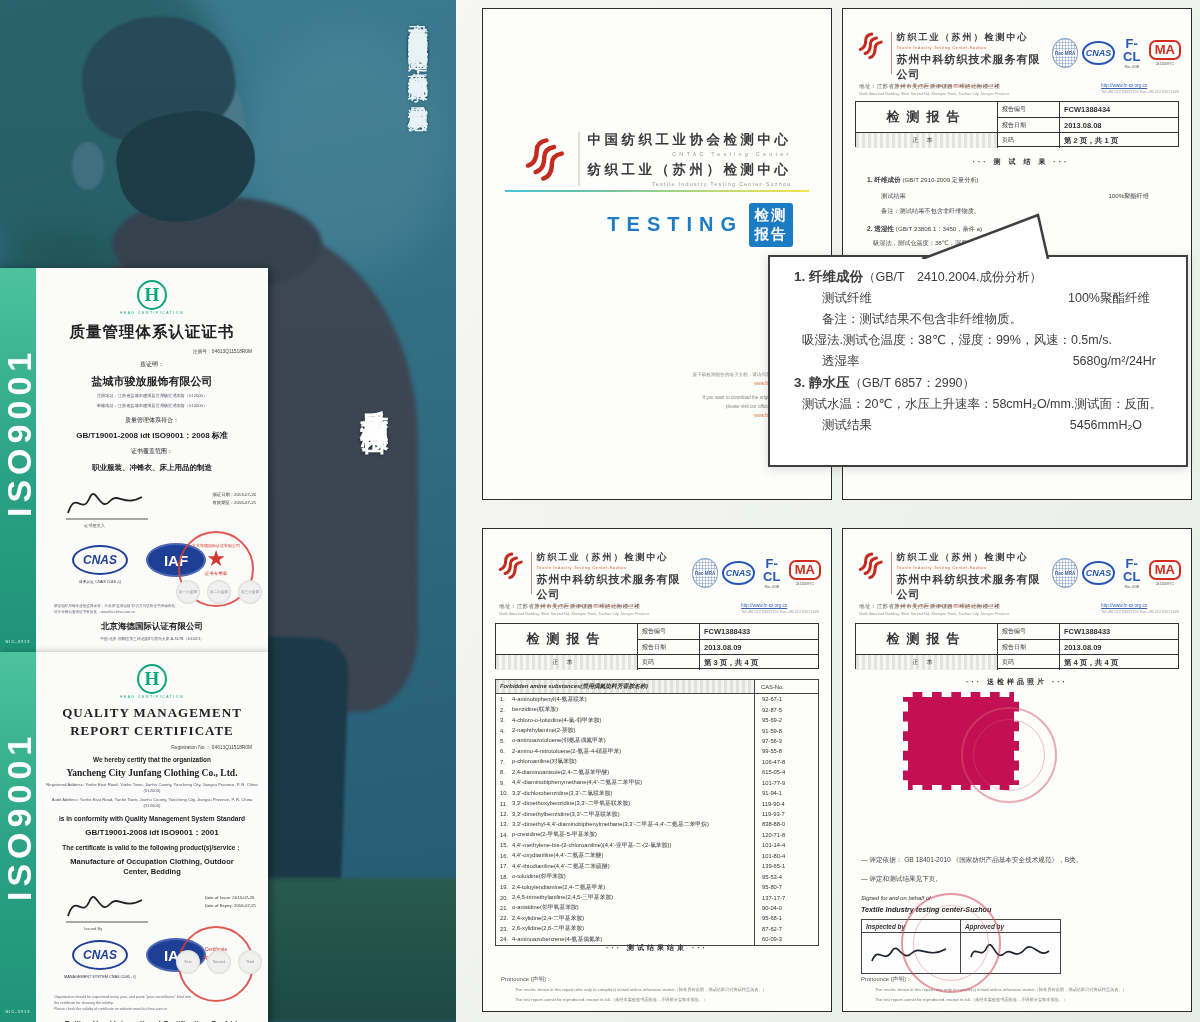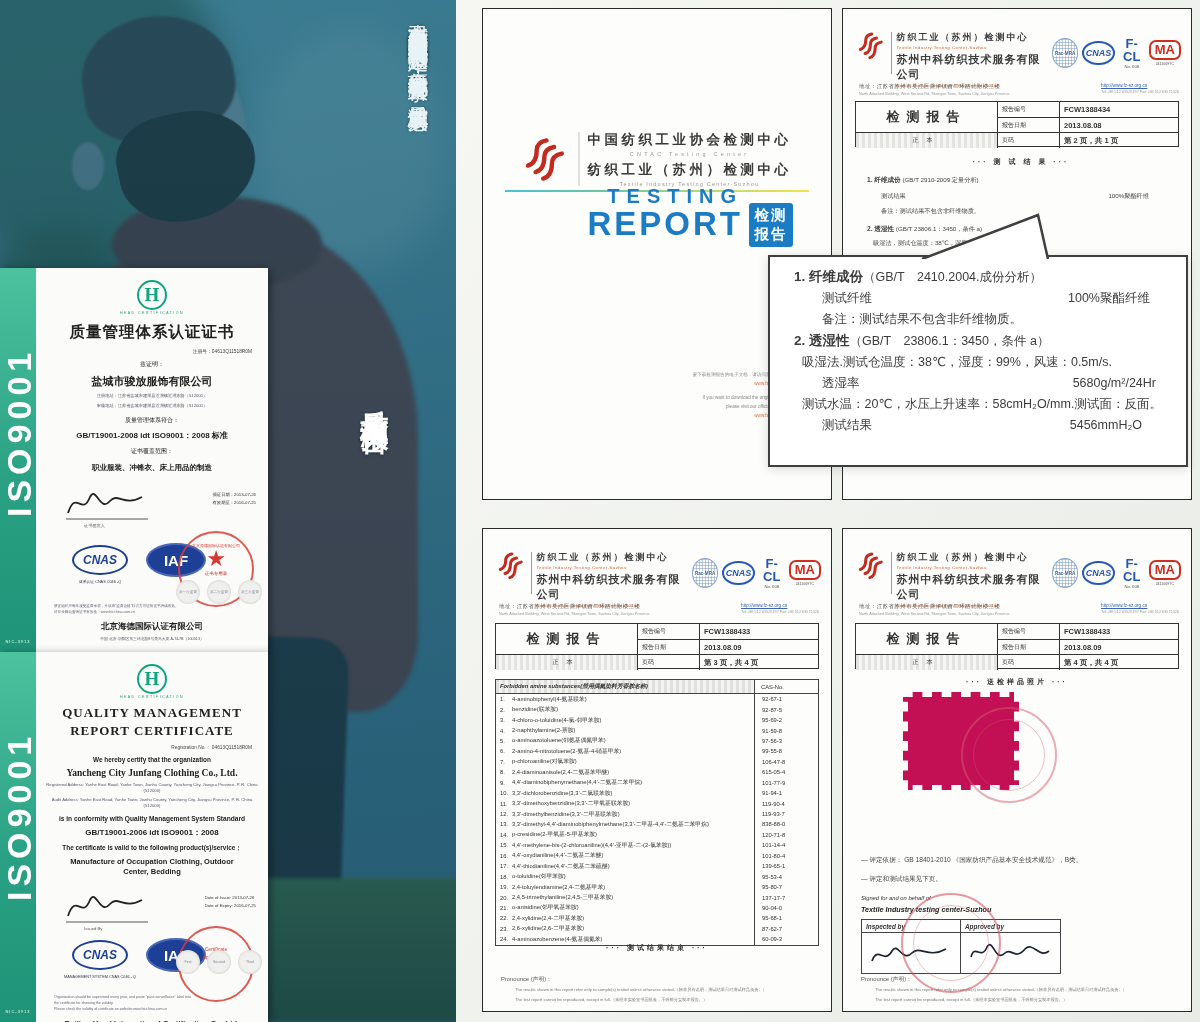--- a/index.html
+++ b/index.html
@@ -92,28 +92,28 @@
   
   .doc{position:absolute;background:#fdfdfc;border:1.5px solid #2b2b2b;z-index:2;}
   #doc1{left:482px;top:8px;width:350px;height:492px;}
   #doc2{left:842px;top:8px;width:350px;height:492px;}
   #doc3{left:482px;top:528px;width:350px;height:484px;}
   #doc4{left:842px;top:528px;width:350px;height:484px;}
 
   
   .d1head{position:absolute;top:122px;left:50%;transform:translateX(-50%);display:flex;align-items:center;gap:8px;width:max-content;}
   .d1rule{width:1px;height:54px;background:#c9c2bb;}
-  .d1t{text-align:center;}
+  .d1t{text-align:right;}
   .d1-cn{font-size:13.5px;font-weight:700;letter-spacing:3.5px;color:#3a3a3a;}
   .d1-en{font-size:5.5px;letter-spacing:3.2px;color:#999;margin-top:2px;}
   .d1-cn2{margin-top:4px;}
   .d1-en2{letter-spacing:1.2px;}
   .d1line{position:absolute;top:181px;left:22px;right:22px;height:2px;
     background:linear-gradient(90deg,#45c3d6,#6fc3a0,#b8d97a,#f4e24b);}
-  .d1rep{position:absolute;top:176px;right:88px;text-align:right;color:#1b7cc4;}
+  .d1rep{position:absolute;top:204px;right:88px;text-align:right;color:#1b7cc4;}
   .d1-testing{font-size:20px;font-weight:800;letter-spacing:7px;}
   .d1-report{font-size:33px;font-weight:800;letter-spacing:3px;margin-top:-3px;}
   .d1badge{position:absolute;top:194px;right:38px;width:44px;height:44px;background:#1b7cc4;border-radius:3px;
     color:#fff;font-size:14.5px;font-weight:700;line-height:1.3;letter-spacing:2px;
     display:flex;flex-direction:column;align-items:center;justify-content:center;}
   .d1foot{position:absolute;top:362px;right:42px;text-align:right;font-size:4.6px;color:#888;line-height:1.9;}
   .d1foot .lnk{color:#e0713c;}
   .d1foot .gap{height:6px;}
 
   
@@ -302,21 +302,21 @@
       <div class="hlogo">H</div>
       <div class="hlogo-sub">HEAD CERTIFICATION</div>
       <div class="ct-title-en">QUALITY MANAGEMENT</div>
       <div class="ct-title-en" style="margin-top:2px">REPORT CERTIFICATE</div>
       <div class="ct-reg">Registration No.： 04613Q11518R0M</div>
       <div class="ct-line" style="font-weight:700;font-size:6.4px">We hereby certify that the organization</div>
       <div class="ct-co-en">Yancheng City Junfang Clothing Co., Ltd.</div>
       <div class="ct-addr">Registered Address: Yanhe East Road, Yanhe Town, Jianhu County, Yancheng City, Jiangsu Province, P. R. China  (512000)</div>
       <div class="ct-addr" style="margin-top:2px">Audit Address: Yanhe East Road, Yanhe Town, Jianhu County, Yancheng City, Jiangsu Province, P. R. China  (512000)</div>
       <div class="ct-line" style="font-weight:700;font-size:6.6px">is in conformity with Quality Management System Standard</div>
-      <div class="ct-std">GB/T19001-2006 idt ISO9001：2008</div>
+      <div class="ct-std">GB/T19001-2008 idt ISO9001：2001</div>
       <div class="ct-line" style="font-weight:700;font-size:6.4px">The certificate is valid to the following product(s)/service：</div>
       <div class="ct-scope" style="margin-top:4px">Manufacture of Occupation Clothing, Outdoor</div>
       <div class="ct-scope" style="margin-top:1px">Center, Bedding</div>
       <div class="ct-sig-row" style="height:48px">
         <svg class="ct-sig" width="90" height="40" viewBox="0 0 90 40">
           <path d="M6 30 C14 6 20 34 28 14 C34 2 38 30 48 18 C56 9 62 24 80 14" stroke="#222" fill="none" stroke-width="1.8"></path>
           <line x1="4" y1="36" x2="86" y2="36" stroke="#555" stroke-width="1"></line>
         </svg>
         <div class="ct-sig-label">Issued By</div>
         <div class="ct-dates">
@@ -361,21 +361,20 @@
       <div class="d1t">
         <div class="d1-cn">中国纺织工业协会检测中心</div>
         <div class="d1-en">CNTAC Testing Center</div>
         <div class="d1-cn d1-cn2">纺织工业（苏州）检测中心</div>
         <div class="d1-en d1-en2">Textile Industry Testing Center-Suzhou</div>
       </div>
     </div>
     <div class="d1line"></div>
     <div class="d1rep">
       <div class="d1-testing">TESTING</div>
-      <div class="d1-report">REPORT</div>
     </div>
     <div class="d1badge">
       <span>检测</span>
       <span>报告</span>
     </div>
     <div class="d1foot">
       <div>要下载检测报告的电子文档，请访问我们的网站</div>
       <div class="lnk">www.fz-sz.org.cn</div>
       <div class="gap"></div>
       <div>If you want to download the original report,</div>
@@ -466,26 +465,26 @@
     <svg class="ptr" viewBox="0 0 130 47">
       <path d="M2 47 L118 3 L128 47 Z" fill="#ffffff" stroke="none"></path>
       <path d="M2 47 L118 3 L128 47" fill="none" stroke="#3f3f3f" stroke-width="2.5"></path>
     </svg>
     <div class="co-line"><b>1. 纤维成份</b><span>（GB/T　2410.2004.成份分析）</span></div>
     <div class="co-line co-row pr1">
         <span>测试纤维</span>
         <span>100%聚酯纤维</span>
       </div>
     <div class="co-line co-ind">备注：测试结果不包含非纤维物质。</div>
-    <div class="co-line"><b>2. 透湿性</b><span>（GB/T　23806.1：3450，条件 a）</span></div>
     <div class="co-line co-cond">吸湿法.测试仓温度：38℃，湿度：99%，风速：0.5m/s.</div>
     <div class="co-line co-row pr2">
         <span>透湿率</span>
         <span>5680g/m²/24Hr</span>
       </div>
+    <div class="co-line"><b>3. 静水压</b><span>（GB/T 6857：2990）</span></div>
     <div class="co-line co-cond">测试水温：20℃，水压上升速率：58cmH₂O/mm.测试面：反面。</div>
     <div class="co-line co-row pr3">
         <span>测试结果</span>
         <span>5456mmH₂O</span>
       </div>
   </div>
 
   <div class="doc" id="doc3">
     <div class="dhead">
       <svg width="32" height="29" viewBox="0 0 44 40">

